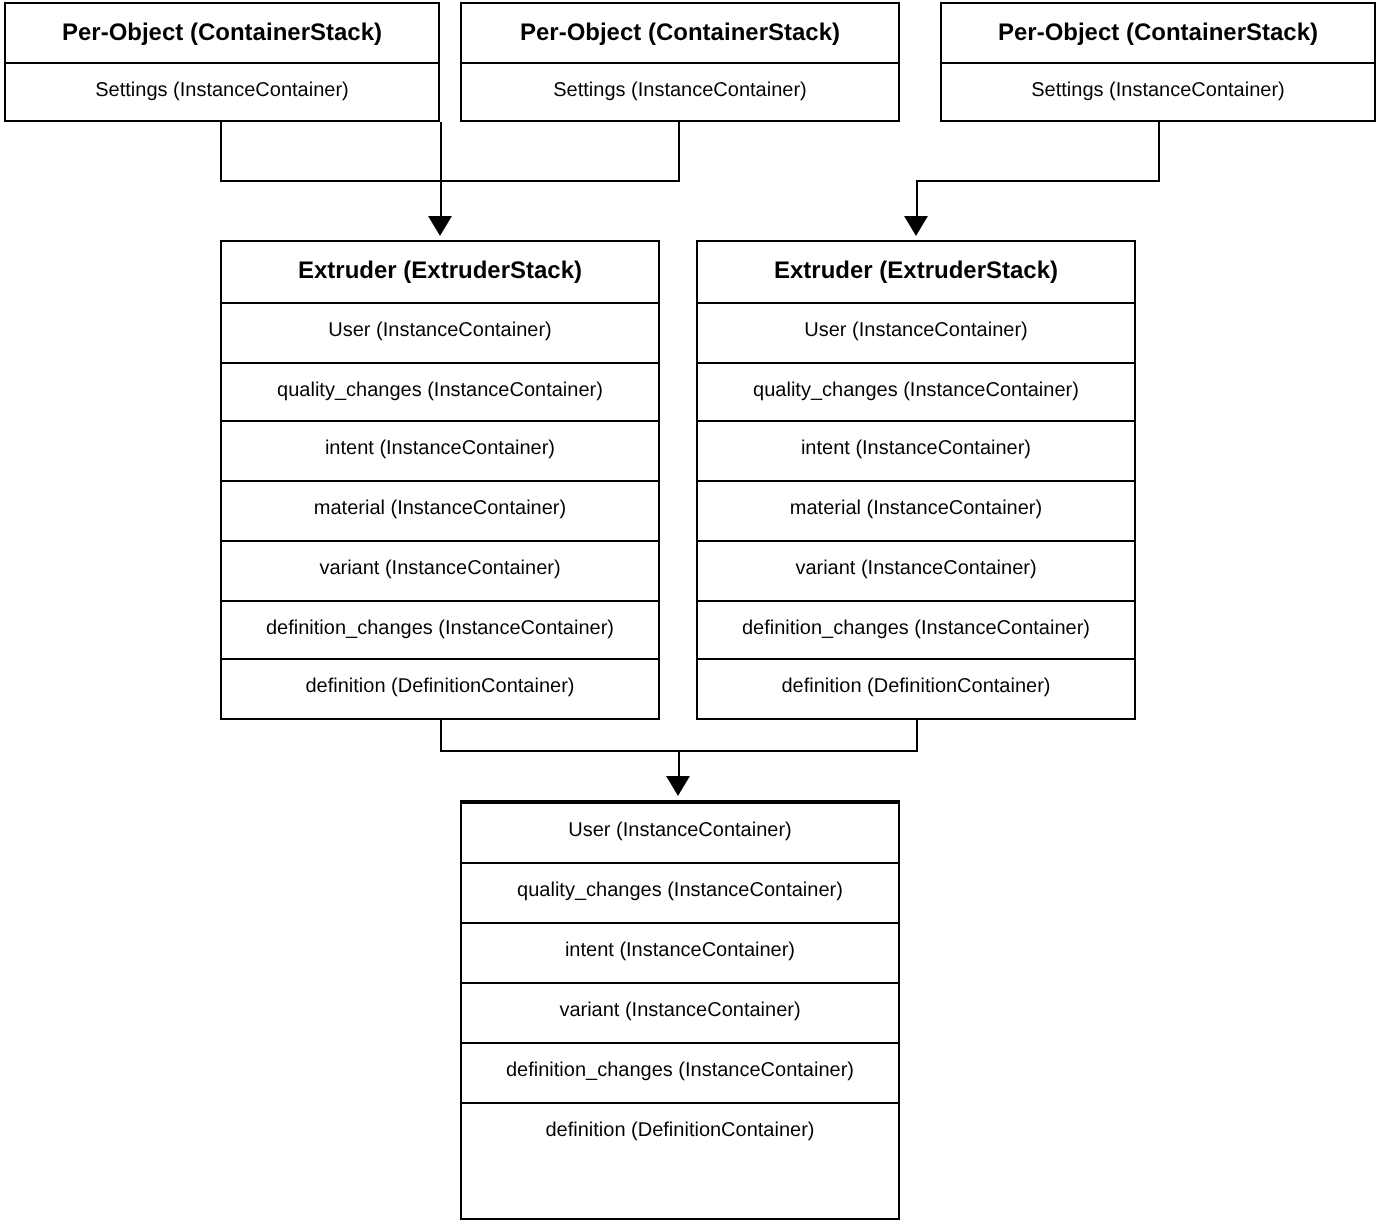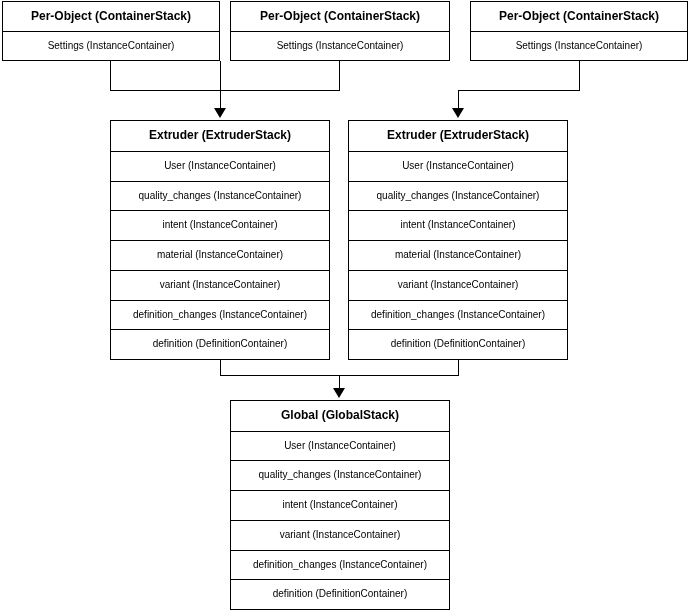--- a/index.html
+++ b/index.html
@@ -120,21 +120,20 @@
     <div class="stack-row">User (InstanceContainer)</div>
     <div class="stack-row">quality_changes (InstanceContainer)</div>
     <div class="stack-row">intent (InstanceContainer)</div>
     <div class="stack-row">material (InstanceContainer)</div>
     <div class="stack-row">variant (InstanceContainer)</div>
     <div class="stack-row">definition_changes (InstanceContainer)</div>
     <div class="stack-row">definition (DefinitionContainer)</div>
   </div>
 
   <div class="stack-box" style="left:230px; top:400px; width:220px; height:210px;">
-    <div class="stack-row header first">Global (GlobalStack)</div>
     <div class="stack-row">User (InstanceContainer)</div>
     <div class="stack-row">quality_changes (InstanceContainer)</div>
     <div class="stack-row">intent (InstanceContainer)</div>
     <div class="stack-row">variant (InstanceContainer)</div>
     <div class="stack-row">definition_changes (InstanceContainer)</div>
     <div class="stack-row">definition (DefinitionContainer)</div>
   </div>
 
 </div>
 

